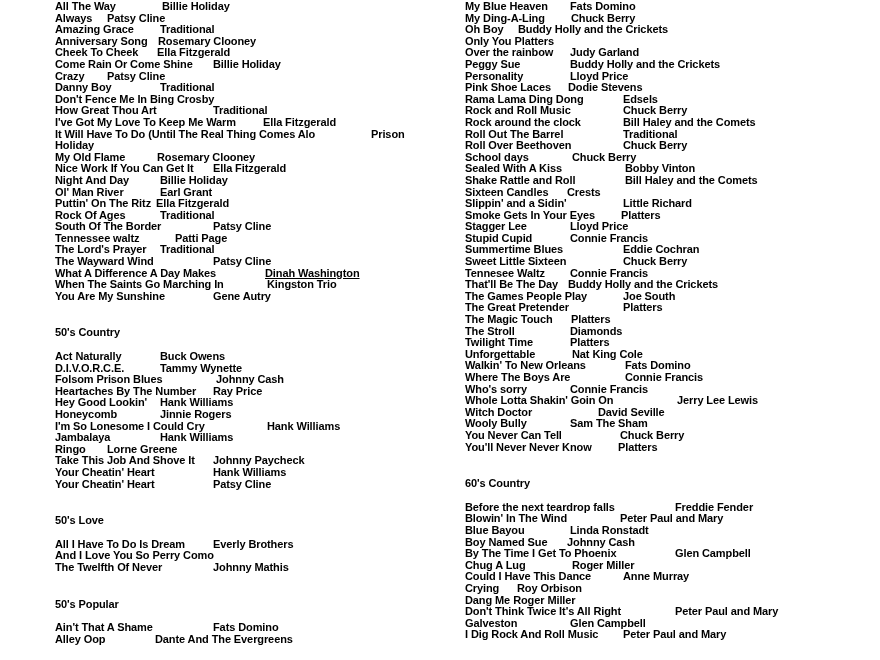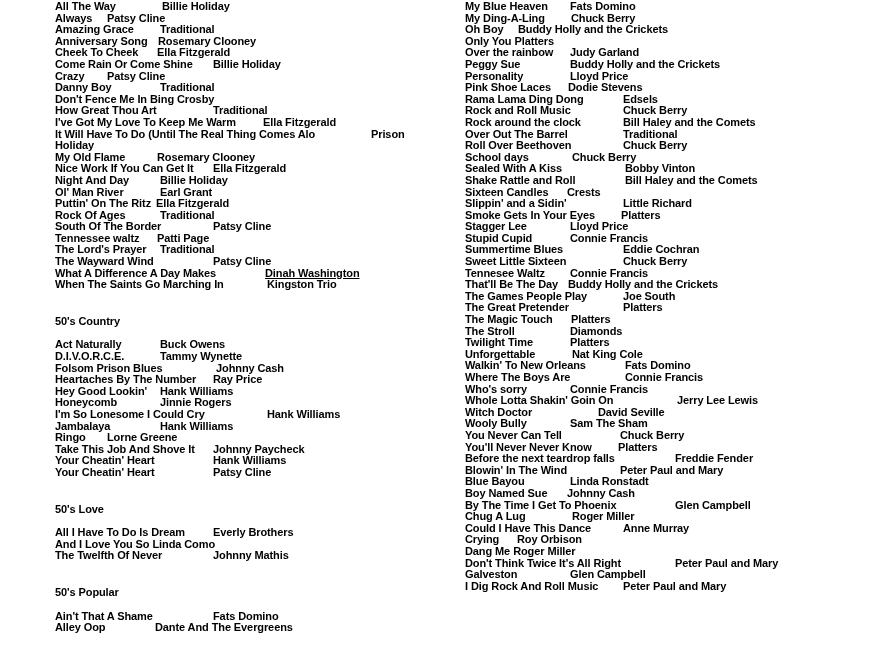--- a/index.html
+++ b/index.html
@@ -67,59 +67,60 @@
       <div class="song-line"><span class="song-title">I've Got My Love To Keep Me Warm</span><span class="song-artist" style="left: 208px;">Ella Fitzgerald</span></div>
       <div class="song-line"><span class="song-title">It Will Have To Do (Until The Real Thing Comes Alo</span><span class="song-artist" style="left: 316px;">Prison</span></div>
       <div class="song-line"><span class="song-title">Holiday</span></div>
       <div class="song-line"><span class="song-title">My Old Flame</span><span class="song-artist" style="left: 102px;">Rosemary Clooney</span></div>
       <div class="song-line"><span class="song-title">Nice Work If You Can Get It</span><span class="song-artist" style="left: 158px;">Ella Fitzgerald</span></div>
       <div class="song-line"><span class="song-title">Night And Day</span><span class="song-artist" style="left: 105px;">Billie Holiday</span></div>
       <div class="song-line"><span class="song-title">Ol' Man River</span><span class="song-artist" style="left: 105px;">Earl Grant</span></div>
       <div class="song-line"><span class="song-title">Puttin' On The Ritz</span><span class="song-artist" style="left: 101px;">Ella Fitzgerald</span></div>
       <div class="song-line"><span class="song-title">Rock Of Ages</span><span class="song-artist" style="left: 105px;">Traditional</span></div>
       <div class="song-line"><span class="song-title">South Of The Border</span><span class="song-artist" style="left: 158px;">Patsy Cline</span></div>
-      <div class="song-line"><span class="song-title">Tennessee waltz</span><span class="song-artist" style="left: 102px;">Patti Page</span></div>
+      <div class="song-line"><span class="song-title">Tennessee waltz</span><span class="song-artist" style="left: 120px;">Patti Page</span></div>
       <div class="song-line"><span class="song-title">The Lord's Prayer</span><span class="song-artist" style="left: 105px;">Traditional</span></div>
       <div class="song-line"><span class="song-title">The Wayward Wind</span><span class="song-artist" style="left: 158px;">Patsy Cline</span></div>
       <div class="song-line"><span class="song-title">What A Difference A Day Makes</span><span class="song-artist" style="left: 210px; text-decoration: underline;">Dinah Washington</span></div>
       <div class="song-line"><span class="song-title">When The Saints Go Marching In</span><span class="song-artist" style="left: 212px;">Kingston Trio</span></div>
+      <div class="song-line"><span class="song-title">You Are My Sunshine</span><span class="song-artist" style="left: 158px;">Gene Autry</span></div>
       <div class="section-header">50's Country</div>
       <div class="song-line"><span class="song-title">Act Naturally</span><span class="song-artist" style="left: 105px;">Buck Owens</span></div>
       <div class="song-line"><span class="song-title">D.I.V.O.R.C.E.</span><span class="song-artist" style="left: 105px;">Tammy Wynette</span></div>
       <div class="song-line"><span class="song-title">Folsom Prison Blues</span><span class="song-artist" style="left: 161px;">Johnny Cash</span></div>
       <div class="song-line"><span class="song-title">Heartaches By The Number</span><span class="song-artist" style="left: 158px;">Ray Price</span></div>
       <div class="song-line"><span class="song-title">Hey Good Lookin'</span><span class="song-artist" style="left: 105px;">Hank Williams</span></div>
       <div class="song-line"><span class="song-title">Honeycomb</span><span class="song-artist" style="left: 105px;">Jinnie Rogers</span></div>
       <div class="song-line"><span class="song-title">I'm So Lonesome I Could Cry</span><span class="song-artist" style="left: 212px;">Hank Williams</span></div>
       <div class="song-line"><span class="song-title">Jambalaya</span><span class="song-artist" style="left: 105px;">Hank Williams</span></div>
       <div class="song-line"><span class="song-title">Ringo</span><span class="song-artist" style="left: 52px;">Lorne Greene</span></div>
       <div class="song-line"><span class="song-title">Take This Job And Shove It</span><span class="song-artist" style="left: 158px;">Johnny Paycheck</span></div>
       <div class="song-line"><span class="song-title">Your Cheatin' Heart</span><span class="song-artist" style="left: 158px;">Hank Williams</span></div>
       <div class="song-line"><span class="song-title">Your Cheatin' Heart</span><span class="song-artist" style="left: 158px;">Patsy Cline</span></div>
       <div class="section-header">50's Love</div>
       <div class="song-line"><span class="song-title">All I Have To Do Is Dream</span><span class="song-artist" style="left: 158px;">Everly Brothers</span></div>
-      <div class="song-line"><span class="song-title">And I Love You So</span><span class="song-artist inline">Linda Como</span></div>
+      <div class="song-line"><span class="song-title">And I Love You So</span><span class="song-artist inline">Perry Como</span></div>
       <div class="song-line"><span class="song-title">The Twelfth Of Never</span><span class="song-artist" style="left: 158px;">Johnny Mathis</span></div>
       <div class="section-header">50's Popular</div>
       <div class="song-line"><span class="song-title">Ain't That A Shame</span><span class="song-artist" style="left: 158px;">Fats Domino</span></div>
       <div class="song-line"><span class="song-title">Alley Oop</span><span class="song-artist" style="left: 100px;">Dante And The Evergreens</span></div>
     </div>
   <div class="col col-right">
       <div class="song-line"><span class="song-title">My Blue Heaven</span><span class="song-artist" style="left: 105px;">Fats Domino</span></div>
       <div class="song-line"><span class="song-title">My Ding-A-Ling</span><span class="song-artist" style="left: 106px;">Chuck Berry</span></div>
       <div class="song-line"><span class="song-title">Oh Boy</span><span class="song-artist" style="left: 53px;">Buddy Holly and the Crickets</span></div>
       <div class="song-line"><span class="song-title">Only You</span><span class="song-artist inline">Platters</span></div>
       <div class="song-line"><span class="song-title">Over the rainbow</span><span class="song-artist" style="left: 105px;">Judy Garland</span></div>
       <div class="song-line"><span class="song-title">Peggy Sue</span><span class="song-artist" style="left: 105px;">Buddy Holly and the Crickets</span></div>
       <div class="song-line"><span class="song-title">Personality</span><span class="song-artist" style="left: 105px;">Lloyd Price</span></div>
       <div class="song-line"><span class="song-title">Pink Shoe Laces</span><span class="song-artist" style="left: 103px;">Dodie Stevens</span></div>
       <div class="song-line"><span class="song-title">Rama Lama Ding Dong</span><span class="song-artist" style="left: 158px;">Edsels</span></div>
       <div class="song-line"><span class="song-title">Rock and Roll Music</span><span class="song-artist" style="left: 158px;">Chuck Berry</span></div>
       <div class="song-line"><span class="song-title">Rock around the clock</span><span class="song-artist" style="left: 158px;">Bill Haley and the Comets</span></div>
-      <div class="song-line"><span class="song-title">Over Out The Barrel</span><span class="song-artist" style="left: 158px;">Traditional</span></div>
+      <div class="song-line"><span class="song-title">Roll Out The Barrel</span><span class="song-artist" style="left: 158px;">Traditional</span></div>
       <div class="song-line"><span class="song-title">Roll Over Beethoven</span><span class="song-artist" style="left: 158px;">Chuck Berry</span></div>
       <div class="song-line"><span class="song-title">School days</span><span class="song-artist" style="left: 107px;">Chuck Berry</span></div>
       <div class="song-line"><span class="song-title">Sealed With A Kiss</span><span class="song-artist" style="left: 160px;">Bobby Vinton</span></div>
       <div class="song-line"><span class="song-title">Shake Rattle and Roll</span><span class="song-artist" style="left: 160px;">Bill Haley and the Comets</span></div>
       <div class="song-line"><span class="song-title">Sixteen Candles</span><span class="song-artist" style="left: 102px;">Crests</span></div>
       <div class="song-line"><span class="song-title">Slippin' and a Sidin'</span><span class="song-artist" style="left: 158px;">Little Richard</span></div>
       <div class="song-line"><span class="song-title">Smoke Gets In Your Eyes</span><span class="song-artist" style="left: 156px;">Platters</span></div>
       <div class="song-line"><span class="song-title">Stagger Lee</span><span class="song-artist" style="left: 105px;">Lloyd Price</span></div>
       <div class="song-line"><span class="song-title">Stupid Cupid</span><span class="song-artist" style="left: 105px;">Connie Francis</span></div>
       <div class="song-line"><span class="song-title">Summertime Blues</span><span class="song-artist" style="left: 158px;">Eddie Cochran</span></div>
@@ -133,20 +134,21 @@
       <div class="song-line"><span class="song-title">Twilight Time</span><span class="song-artist" style="left: 105px;">Platters</span></div>
       <div class="song-line"><span class="song-title">Unforgettable</span><span class="song-artist" style="left: 107px;">Nat King Cole</span></div>
       <div class="song-line"><span class="song-title">Walkin' To New Orleans</span><span class="song-artist" style="left: 160px;">Fats Domino</span></div>
       <div class="song-line"><span class="song-title">Where The Boys Are</span><span class="song-artist" style="left: 160px;">Connie Francis</span></div>
       <div class="song-line"><span class="song-title">Who's sorry</span><span class="song-artist" style="left: 105px;">Connie Francis</span></div>
       <div class="song-line"><span class="song-title">Whole Lotta Shakin' Goin On</span><span class="song-artist" style="left: 212px;">Jerry Lee Lewis</span></div>
       <div class="song-line"><span class="song-title">Witch Doctor</span><span class="song-artist" style="left: 105px; margin-left: 28px;">David Seville</span></div>
       <div class="song-line"><span class="song-title">Wooly Bully</span><span class="song-artist" style="left: 105px;">Sam The Sham</span></div>
       <div class="song-line"><span class="song-title">You Never Can Tell</span><span class="song-artist" style="left: 155px;">Chuck Berry</span></div>
       <div class="song-line"><span class="song-title">You'll Never Never Know</span><span class="song-artist" style="left: 153px;">Platters</span></div>
+      <div class="section-header">60's Country</div>
       <div class="song-line"><span class="song-title">Before the next teardrop falls</span><span class="song-artist" style="left: 210px;">Freddie Fender</span></div>
       <div class="song-line"><span class="song-title">Blowin' In The Wind</span><span class="song-artist" style="left: 155px;">Peter Paul and Mary</span></div>
       <div class="song-line"><span class="song-title">Blue Bayou</span><span class="song-artist" style="left: 105px;">Linda Ronstadt</span></div>
       <div class="song-line"><span class="song-title">Boy Named Sue</span><span class="song-artist" style="left: 102px;">Johnny Cash</span></div>
       <div class="song-line"><span class="song-title">By The Time I Get To Phoenix</span><span class="song-artist" style="left: 210px;">Glen Campbell</span></div>
       <div class="song-line"><span class="song-title">Chug A Lug</span><span class="song-artist" style="left: 107px;">Roger Miller</span></div>
       <div class="song-line"><span class="song-title">Could I Have This Dance</span><span class="song-artist" style="left: 158px;">Anne Murray</span></div>
       <div class="song-line"><span class="song-title">Crying</span><span class="song-artist" style="left: 52px;">Roy Orbison</span></div>
       <div class="song-line"><span class="song-title">Dang Me</span><span class="song-artist inline">Roger Miller</span></div>
       <div class="song-line"><span class="song-title">Don't Think Twice It's All Right</span><span class="song-artist" style="left: 210px;">Peter Paul and Mary</span></div>

